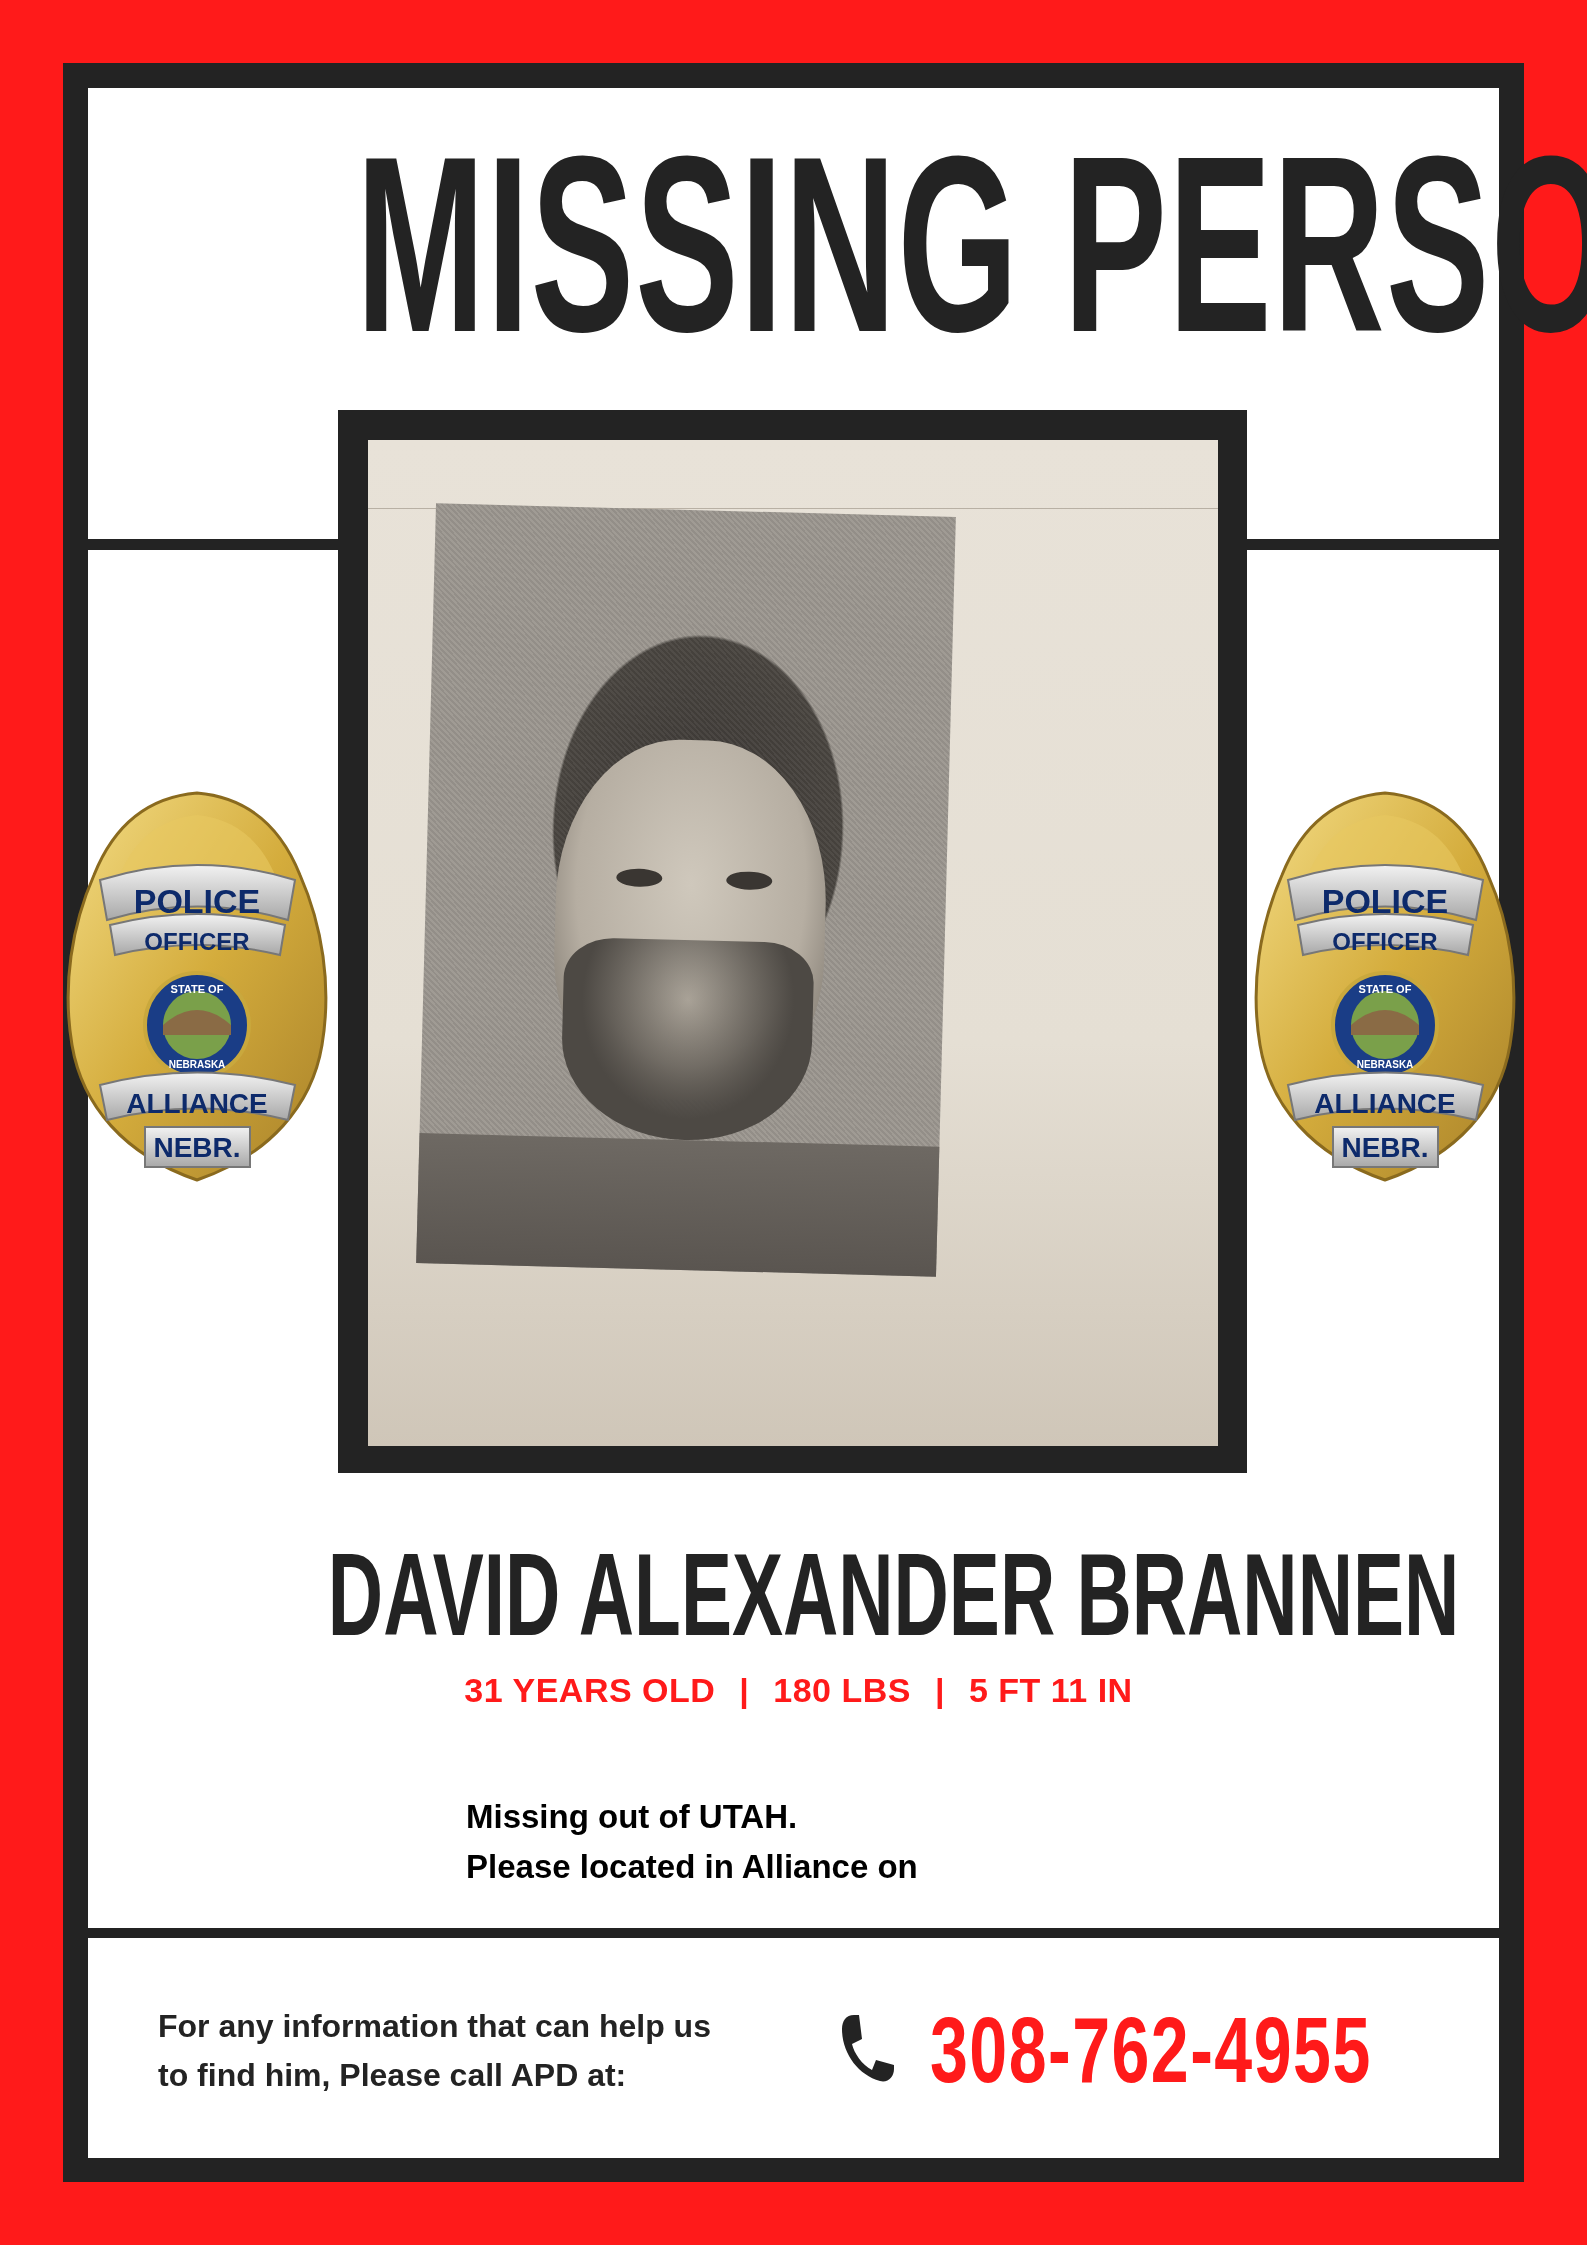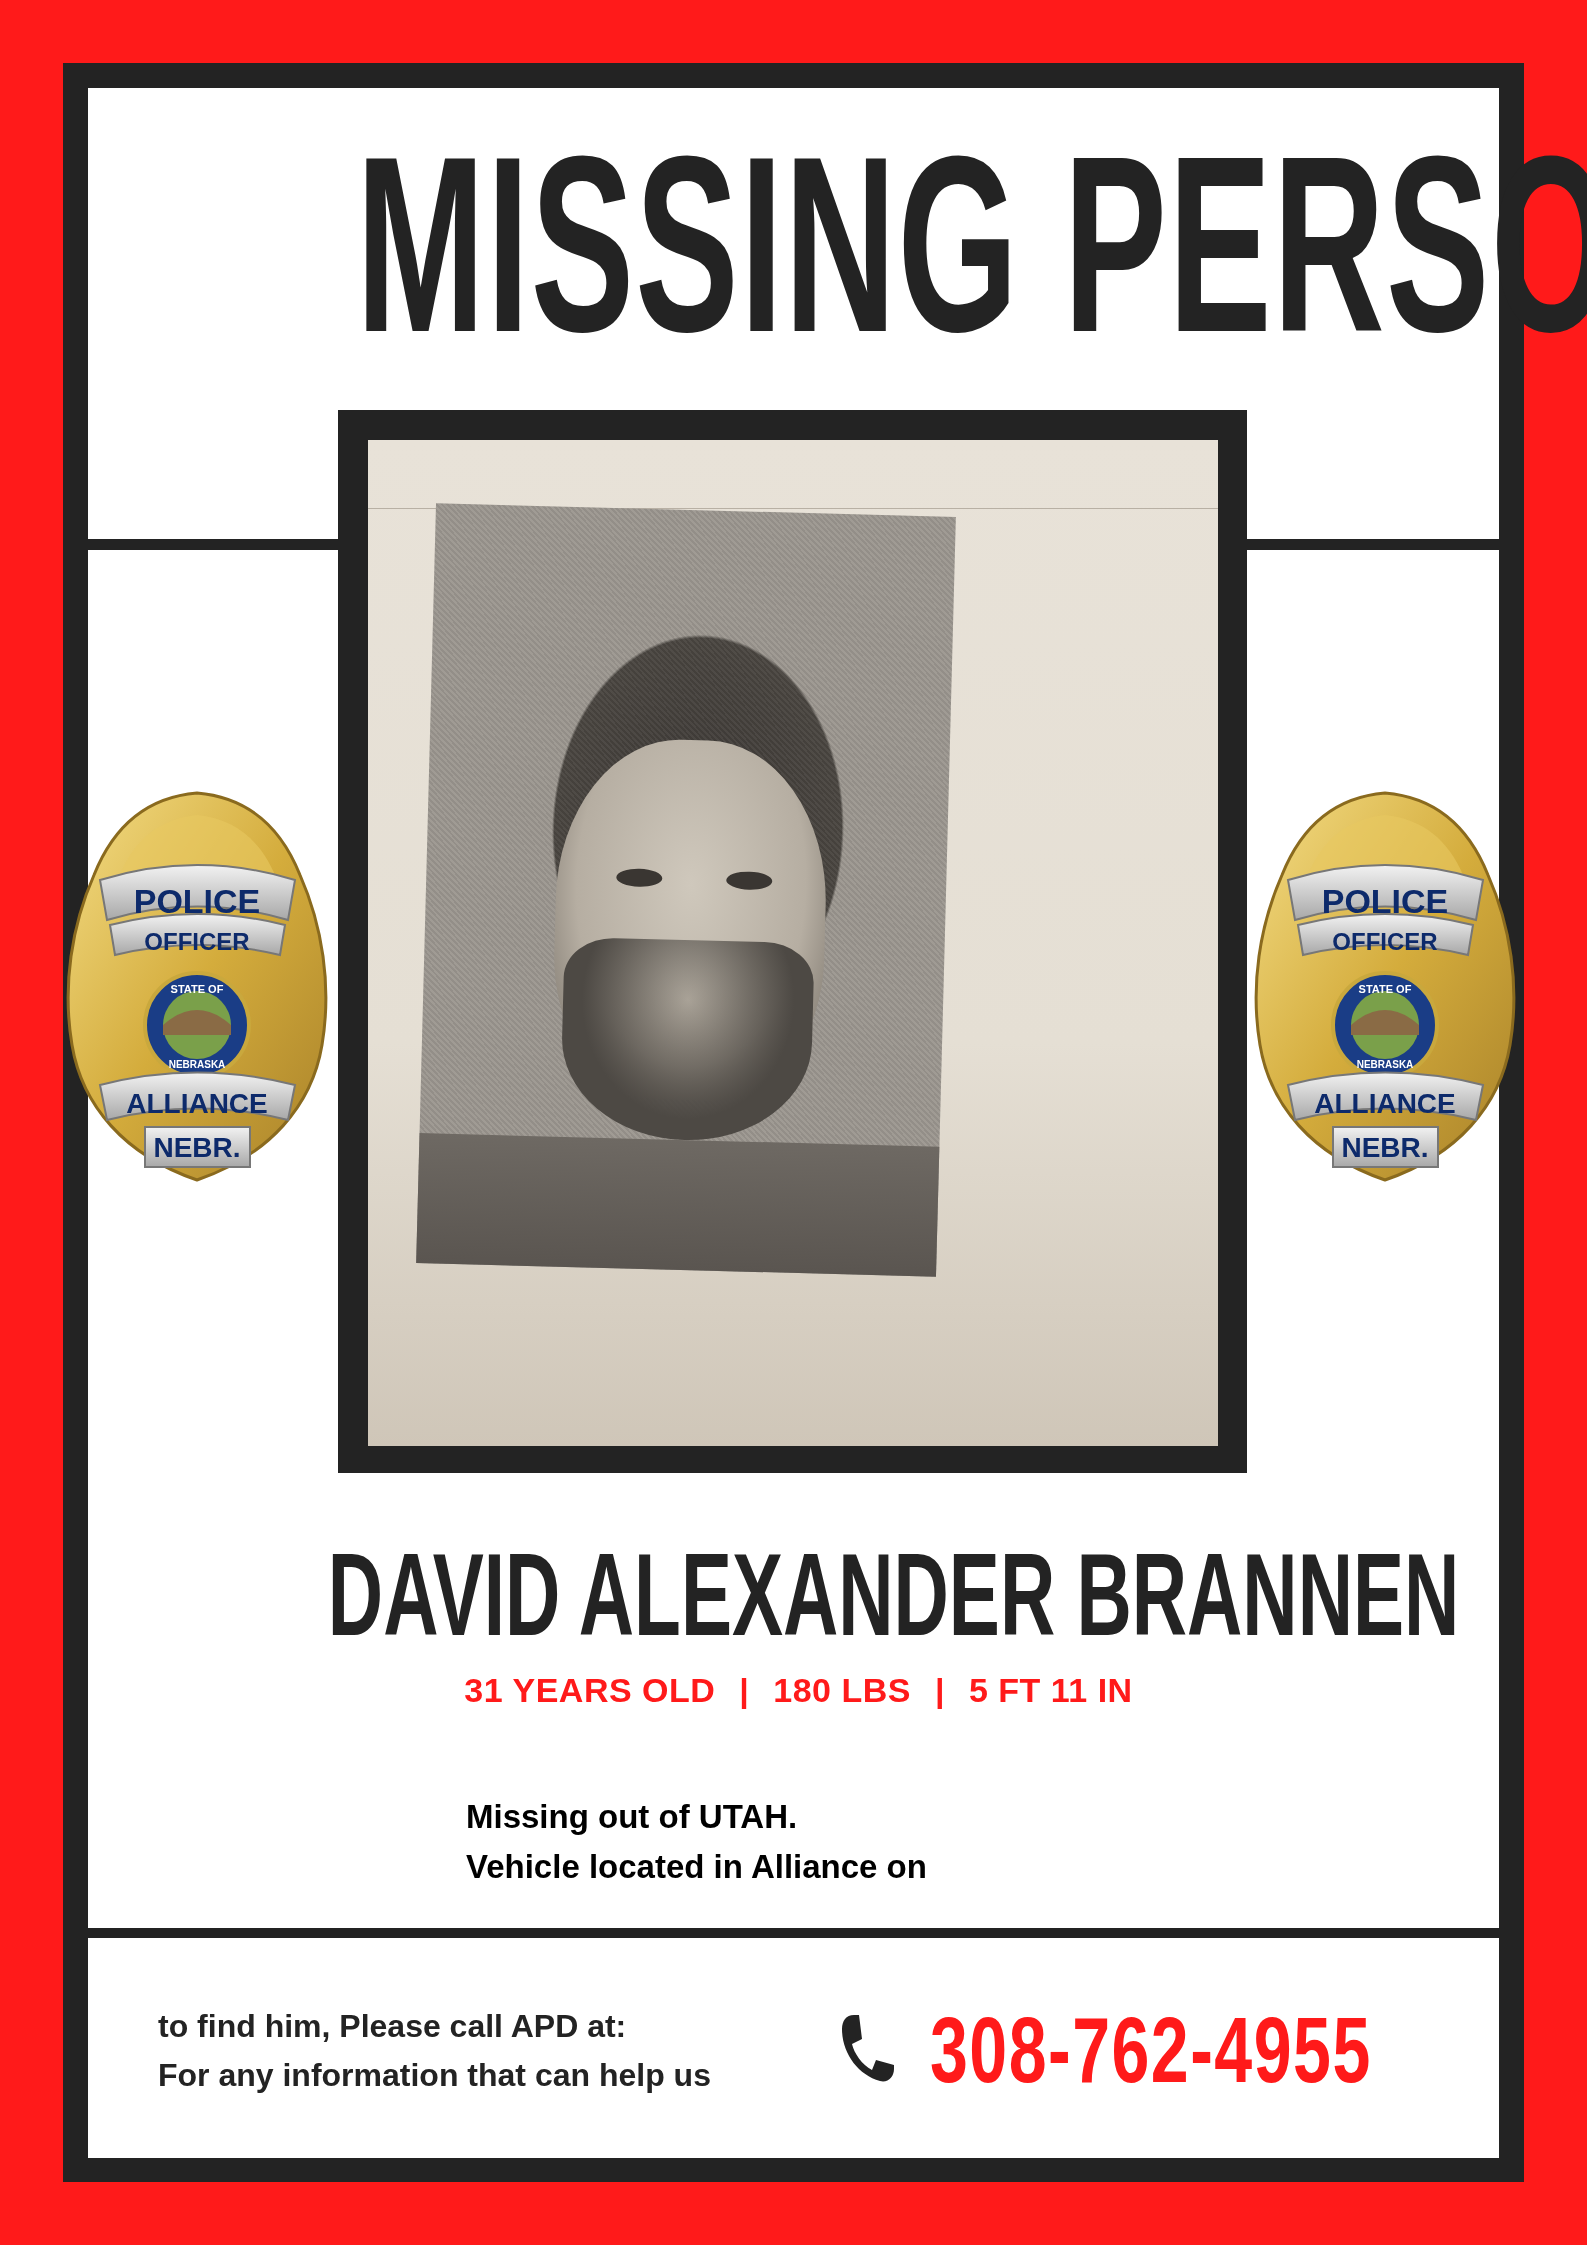--- a/index.html
+++ b/index.html
@@ -198,28 +198,28 @@
 <div class="stats">
   <span>31 YEARS OLD</span>
   <span class="sep">|</span>
   <span>180 LBS</span>
   <span class="sep">|</span>
   <span>5 FT 11 IN</span>
 </div>
 
 <div class="details">
   <div>Missing out of UTAH.</div>
-  <div>Vehicle located in Alliance on</div>
+  <div>Please located in Alliance on</div>
 </div>
 
 <div class="fdivider"></div>
 
 <div class="contact-text">
+  <div>For any information that can help us</div>
   <div>to find him, Please call APD at:</div>
-  <div>For any information that can help us</div>
 </div>
 
 <div class="phone-icon">
   <svg viewBox="0 0 56 70" width="56" height="70">
     <path d="M14 2 C 6 2, 2 8, 2 16 C 2 40, 18 62, 40 68 C 48 70, 54 64, 54 56 L 54 52 L 36 47 L 32 57 C 22 52, 14 40, 12 31 L 22 26 L 19 2 Z" fill="#232323"></path>
   </svg>
 </div>
 
 <div class="phone">308-762-4955</div>
 

